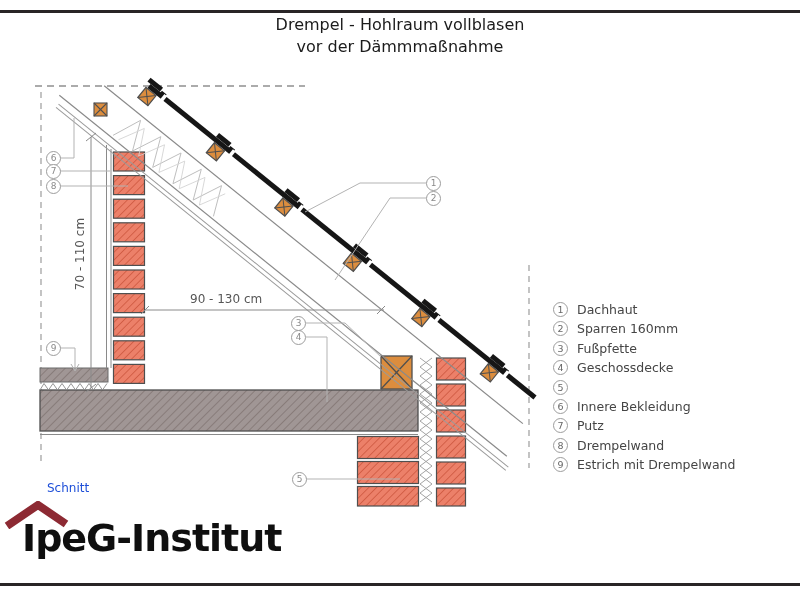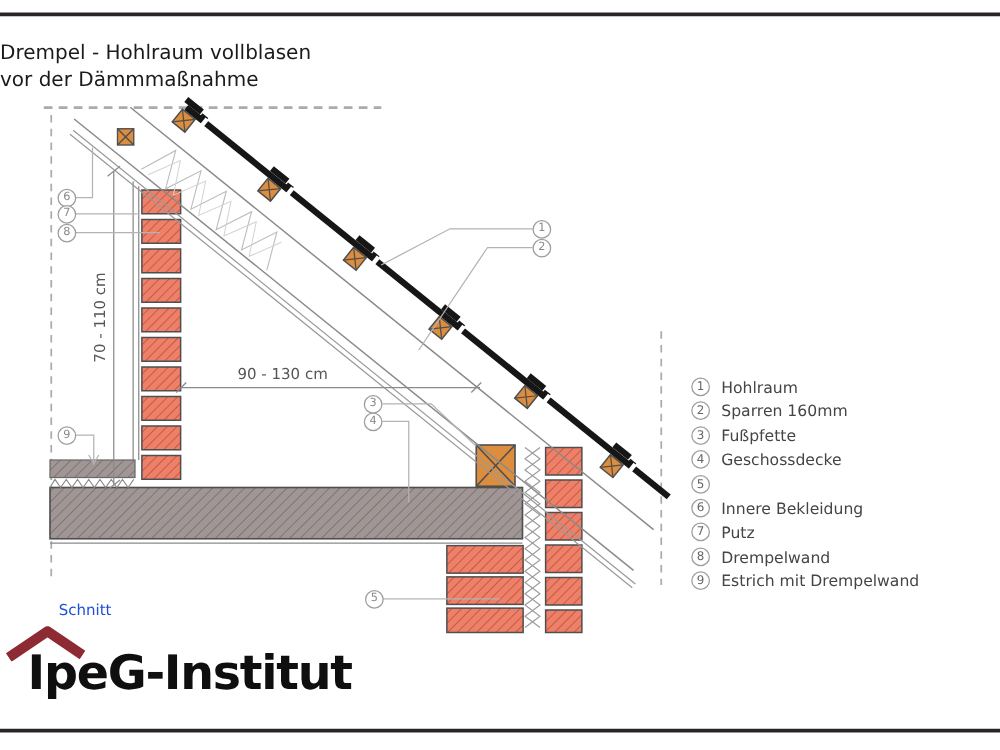--- a/index.html
+++ b/index.html
@@ -1,21 +1,21 @@
 <!DOCTYPE html>
 <html><head>
 <meta charset="utf-8">
 <style>
   html,body{margin:0;padding:0;background:#fff}
   .page{position:relative;width:800px;height:600px;background:#fff;overflow:hidden;
         font-family:"DejaVu Sans",sans-serif}
   .rule{position:absolute;left:0;width:800px;height:3px;background:#292526}
   .rule.top{top:10px}
   .rule.bot{top:583px}
-  .title{position:absolute;top:31px;left:0;width:800px;text-align:left;
+  .title{position:absolute;top:14px;left:0;width:800px;text-align:center;
          font-size:16px;line-height:22px;color:#1b1b1b}
   svg.draw{position:absolute;left:0;top:0}
   .co{position:absolute;width:13px;height:13px;border:1px solid #9d9d9d;border-radius:50%;
       font-size:9px;line-height:13px;text-align:center;color:#8a8a8a;background:#fff}
   .dim{position:absolute;font-size:12px;color:#565656}
   .dim-h{left:190px;top:292px;width:100px;}
   .dim-v{left:39px;top:247px;width:82px;text-align:center;transform:rotate(-90deg)}
   .schnitt{position:absolute;left:47px;top:481px;font-size:12px;color:#1d4ed8}
   .legend{position:absolute;left:553px;top:302px}
   .lrow{display:flex;align-items:center;height:15px;margin-bottom:4.4px}
@@ -177,21 +177,21 @@
   <div class="co" style="left:46px;top:341px">9</div>
 
   <div class="dim dim-h">90 - 130 cm</div>
   <div class="dim dim-v">70 - 110 cm</div>
 
   <div class="schnitt">Schnitt</div>
 
   <div class="legend">
     <div class="lrow">
         <span class="lc">1</span>
-        <span class="ll">Hohlraum</span>
+        <span class="ll">Dachhaut</span>
       </div>
     <div class="lrow">
         <span class="lc">2</span>
         <span class="ll">Sparren 160mm</span>
       </div>
     <div class="lrow">
         <span class="lc">3</span>
         <span class="ll">Fußpfette</span>
       </div>
     <div class="lrow">

